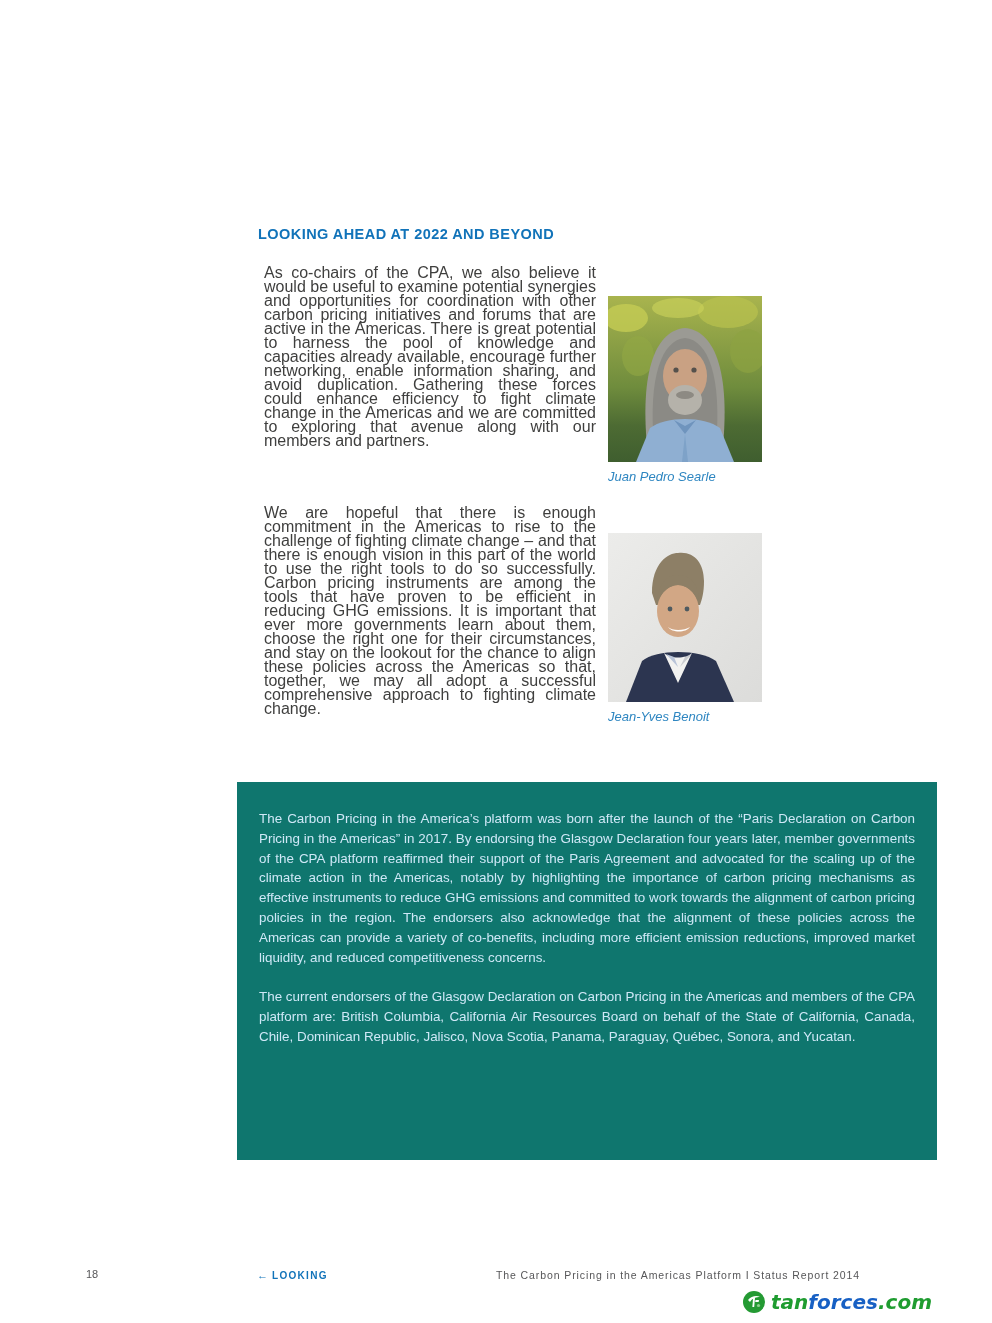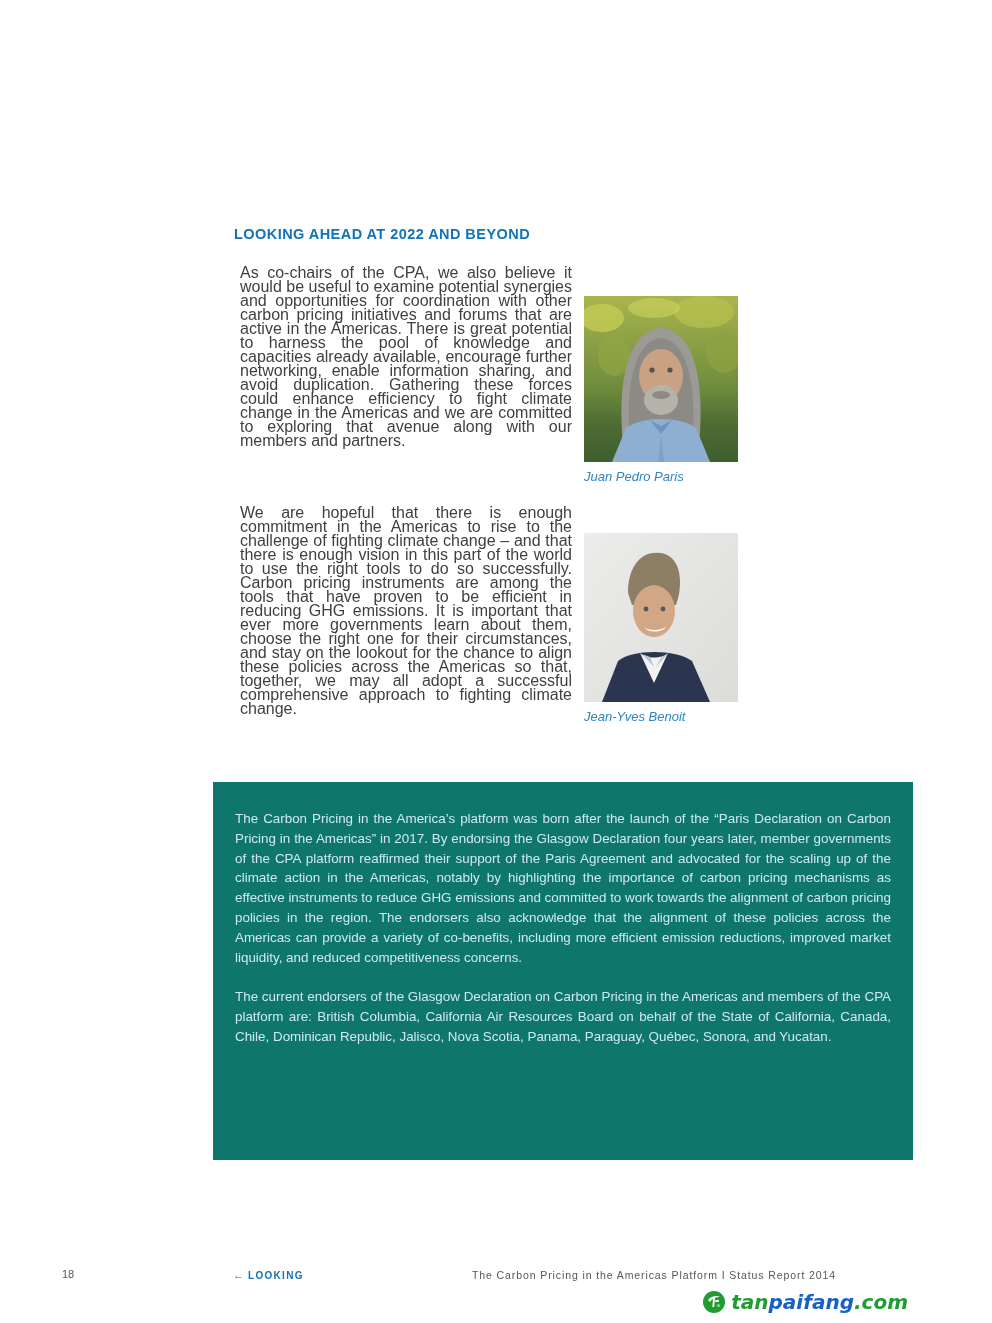--- a/index.html
+++ b/index.html
@@ -2,20 +2,21 @@
 <html><head>
 <meta charset="utf-8">
 <style>
   html,body{margin:0;padding:0;background:#ffffff;}
   .page{
     position:relative;
     width:916px;height:1323px;
     background:#ffffff;
     font-family:"Liberation Sans", sans-serif;
     overflow:hidden;
+    margin-left:24px;
   }
   
   .section-heading{
     position:absolute;left:234px;top:226px;width:400px;
     margin:0;
     font-size:14.5px;font-weight:bold;letter-spacing:.45px;
     color:#1173b9;
   }
   
   .body-para{
@@ -106,21 +107,21 @@
         <ellipse cx="77" cy="80" rx="22" ry="27" fill="#c9a183"></ellipse>
         <ellipse cx="77" cy="104" rx="17" ry="15" fill="#b5b2aa"></ellipse>
         <ellipse cx="77" cy="99" rx="9" ry="4" fill="#8d8a83"></ellipse>
         <circle cx="68" cy="74" r="2.6" fill="#55514c"></circle>
         <circle cx="86" cy="74" r="2.6" fill="#55514c"></circle>
         <path d="M28 166 L42 132 C58 120 96 120 112 132 L126 166 Z" fill="#8fafd2"></path>
         <path d="M66 124 L77 138 L88 124 L77 130 Z" fill="#6f94bd"></path>
         <path d="M77 138 L74 166 L80 166 Z" fill="#7ea2c8"></path>
       </svg>
     </span>
-    <figcaption class="photo-caption">Juan Pedro Paris</figcaption>
+    <figcaption class="photo-caption">Juan Pedro Searle</figcaption>
   </figure>
 
   <figure class="photo-fig f2">
     <span class="photo">
       <svg width="154" height="169" viewBox="0 0 154 169">
         <defs>
           <linearGradient id="stu" x1="0" y1="0" x2="1" y2="1">
             <stop offset="0" stop-color="#ececea"></stop>
             <stop offset="1" stop-color="#dcdcda"></stop>
           </linearGradient>
@@ -156,17 +157,17 @@
     <span class="wm-icon">
       <svg width="24" height="24" viewBox="0 0 24 24">
         <circle cx="12" cy="12" r="11" fill="#249a33"></circle>
         <path d="M6 10 C9 6 15 5 18 7 C15 7 10 8 8 12 Z" fill="#ffffff"></path>
         <path d="M11 8 L13 8 L12.2 17 L10.4 17 Z" fill="#ffffff"></path>
         <path d="M13.5 10 L17 10 L16.6 12 L13.2 12 Z" fill="#ffffff"></path>
         <circle cx="16.5" cy="15.5" r="1.6" fill="#8fd08f"></circle>
       </svg>
     </span>
     <span class="wm-green">tan</span>
-      <span class="wm-blue">paifang</span>
+      <span class="wm-blue">forces</span>
       <span class="wm-green">.com</span>
   </div>
 
 </div>
 
 </body></html>

